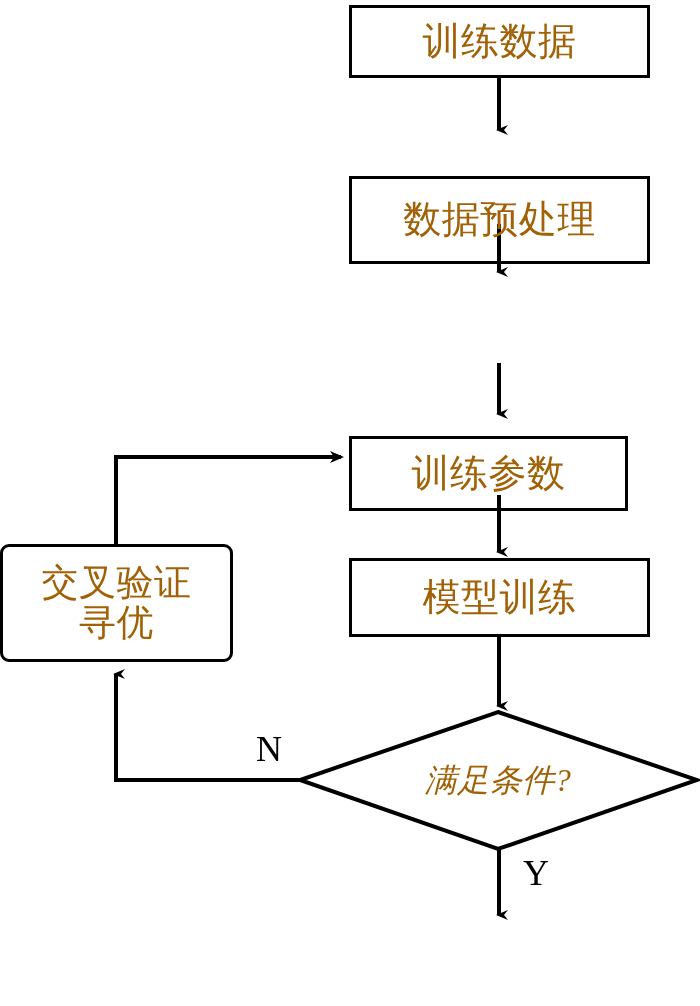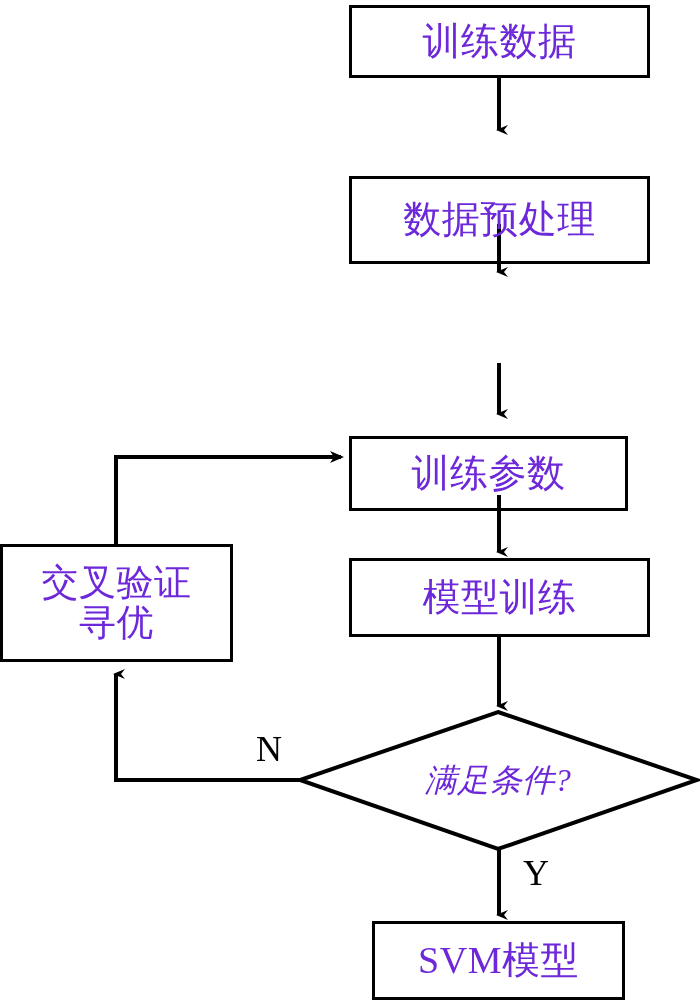--- a/index.html
+++ b/index.html
@@ -24,21 +24,21 @@
     width: 700px;
     height: 1006px;
   }
   .node {
     position: absolute;
     box-sizing: border-box;
     display: flex;
     align-items: center;
     justify-content: center;
     text-align: center;
-    color: #6d28d9;
+    color: #a16207;
     background: transparent;
     line-height: 1.08;
     white-space: pre-line;
     letter-spacing: 0.5px;
   }
   .process-box {
     border: 3px solid #000000;
     font-size: 38px;
   }
   .decision-label {
@@ -47,20 +47,21 @@
     font-style: italic;
   }
   .edge-label {
     position: absolute;
     color: #000000;
     font-size: 36px;
     line-height: 1;
   }
   .cv-box {
     font-size: 37px;
+    border-radius: 9px;
   }
   .svm-box {
     font-size: 38px;
   }
 </style>
 </head>
 <body>
 
 <div id="flowchart-root">
 
@@ -115,21 +116,18 @@
 
   <div class="node process-box cv-box" style="left:0px; top:544px; width:233px; height:118px;">
     <span>交叉验证
 寻优</span>
   </div>
 
   <div class="node decision-label" style="left:350px; top:750px; width:296px; height:60px;">
     <span>满足条件?</span>
   </div>
 
-  <div class="node process-box svm-box" style="left:372px; top:921px; width:253px; height:79px;">
-    <span>SVM模型</span>
-  </div>
 
   <div class="edge-label" style="left:256px; top:731px;">N</div>
 
   <div class="edge-label" style="left:523px; top:855px;">Y</div>
 
 </div>
 
 </body></html>

